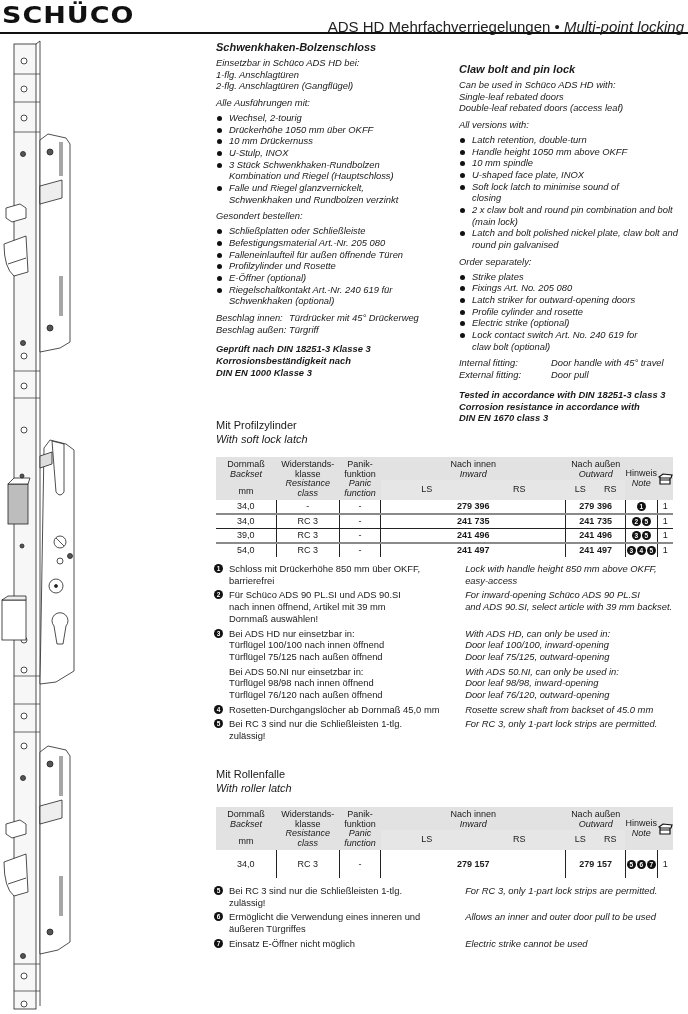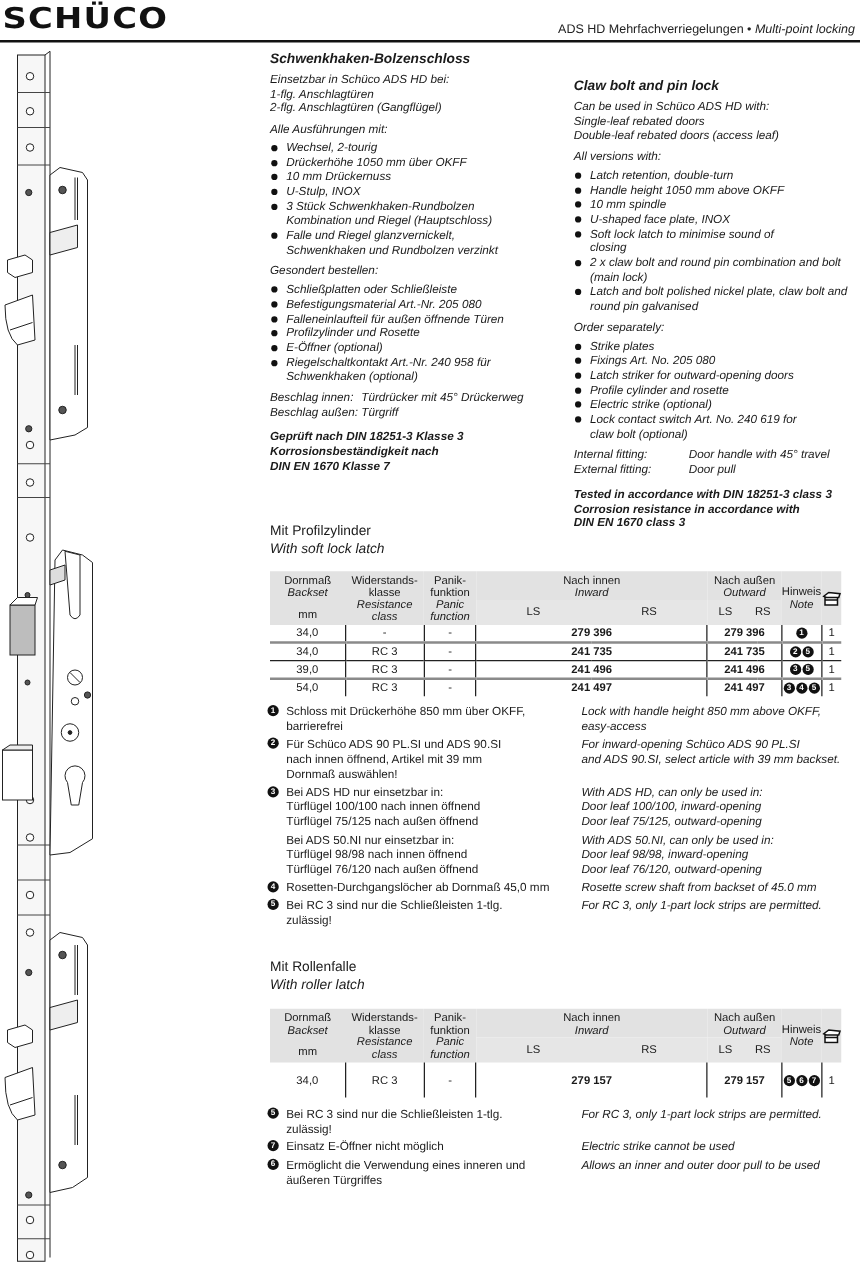--- a/index.html
+++ b/index.html
@@ -7,21 +7,21 @@
     width: 688px; height: 1014px; position: relative; overflow: hidden;
     font-family: "Liberation Sans", sans-serif; color: #1a1a1a; font-size: 9.4px;
   }
   .logo {
     position: absolute; left: 2px; top: 2px;
     font-family: "DejaVu Sans", sans-serif; font-weight: bold;
     font-size: 27px; letter-spacing: 1px; color: #111;
     transform: scaleY(0.85); transform-origin: top left;
   }
   .header-title {
-    position: absolute; right: 4px; top: 18px; font-size: 10px; color: #222;
+    position: absolute; right: 4px; top: 18px; font-size: 15px; color: #222;
   }
   .header-title i { font-style: italic; }
   .header-rule { position: absolute; left: 0; top: 32px; width: 688px; height: 2px; background: #111; }
 
   .drawing { position: absolute; left: 0; top: 36px; width: 110px; height: 978px; }
 
   .col-de { position: absolute; left: 216px; width: 234px; }
   .col-en { position: absolute; left: 459px; width: 225px; font-style: italic; }
   .h-title { font-weight: bold; font-size: 11px; margin: 0; }
   p { margin: 0; line-height: 11.7px; }
@@ -176,35 +176,35 @@
   </ul>
   <div style="height:5px"></div>
   <p>Gesondert bestellen:</p>
   <div style="height:3px"></div>
   <ul>
     <li>Schließplatten oder Schließleiste</li>
     <li>Befestigungsmaterial Art.-Nr. 205 080</li>
     <li>Falleneinlaufteil für außen öffnende Türen</li>
     <li>Profilzylinder und Rosette</li>
     <li>E-Öffner (optional)</li>
-    <li style="width:180px">Riegelschaltkontakt Art.-Nr. 240 958 für Schwenkhaken (optional)</li>
+    <li style="width:180px">Riegelschaltkontakt Art.-Nr. 240 619 für Schwenkhaken (optional)</li>
   </ul>
   <div style="height:5px"></div>
   <div class="fit-row">
       <span style="width:73px">Beschlag innen:</span>
       <span>Türdrücker mit 45° Drückerweg</span>
     </div>
   <div class="fit-row">
       <span style="width:73px">Beschlag außen:</span>
       <span>Türgriff</span>
     </div>
   <div style="height:8px"></div>
   <p class="bold">Geprüft nach DIN 18251-3 Klasse 3</p>
   <p class="bold">Korrosionsbeständigkeit nach</p>
-  <p class="bold">DIN EN 1670 Klasse 7</p>
+  <p class="bold">DIN EN 1000 Klasse 3</p>
 </div>
 
 <div class="col-en" style="top:41px;margin-top:22px;">
   <div class="h-title">Claw bolt and pin lock</div>
   <div style="height:4px"></div>
   <p>Can be used in Schüco ADS HD with:</p>
   <p>Single-leaf rebated doors</p>
   <p>Double-leaf rebated doors (access leaf)</p>
   <div style="height:5px"></div>
   <p>All versions with:</p>
@@ -503,30 +503,30 @@
       <span class="note-circ marker">5</span>
       <p>Bei RC 3 sind nur die Schließleisten 1-tlg.</p>
       <p>zulässig!</p>
     </div>
     <div class="en">
         <p style="white-space:nowrap">For RC 3, only 1-part lock strips are permitted.</p>
       </div>
   </div>
   <div class="note">
     <div class="de" style="padding-left:13px">
-      <span class="note-circ marker">7</span>
-      <p>Einsatz E-Öffner nicht möglich</p>
-    </div>
-    <div class="en">
-        <p>Electric strike cannot be used</p>
-      </div>
-  </div>
-  <div class="note">
-    <div class="de" style="padding-left:13px">
       <span class="note-circ marker">6</span>
       <p>Ermöglicht die Verwendung eines inneren und</p>
       <p>äußeren Türgriffes</p>
     </div>
     <div class="en">
         <p>Allows an inner and outer door pull to be used</p>
       </div>
   </div>
+  <div class="note">
+    <div class="de" style="padding-left:13px">
+      <span class="note-circ marker">7</span>
+      <p>Einsatz E-Öffner nicht möglich</p>
+    </div>
+    <div class="en">
+        <p>Electric strike cannot be used</p>
+      </div>
+  </div>
 </div>
 
 </body></html>

